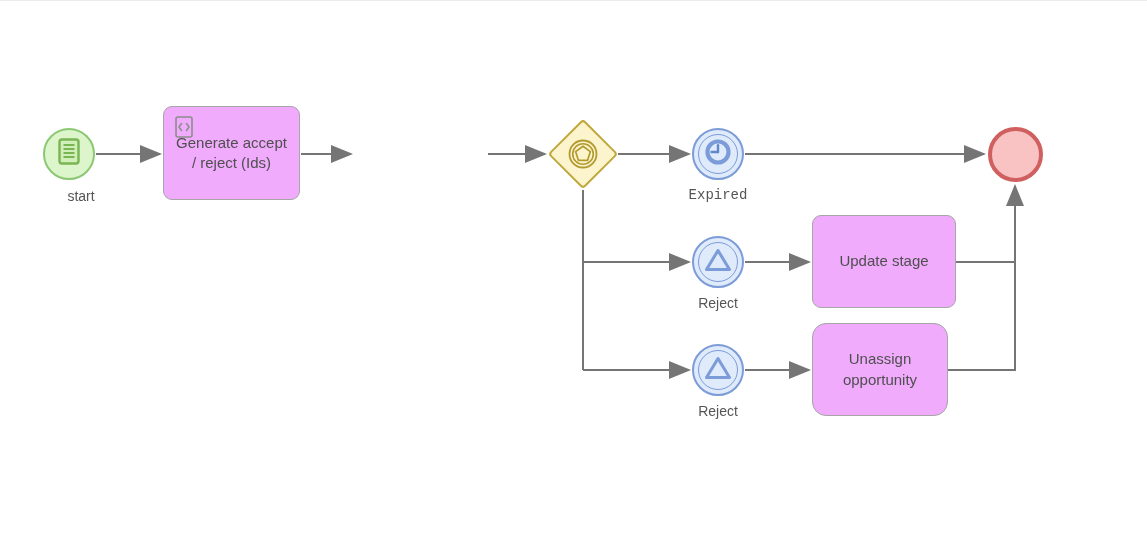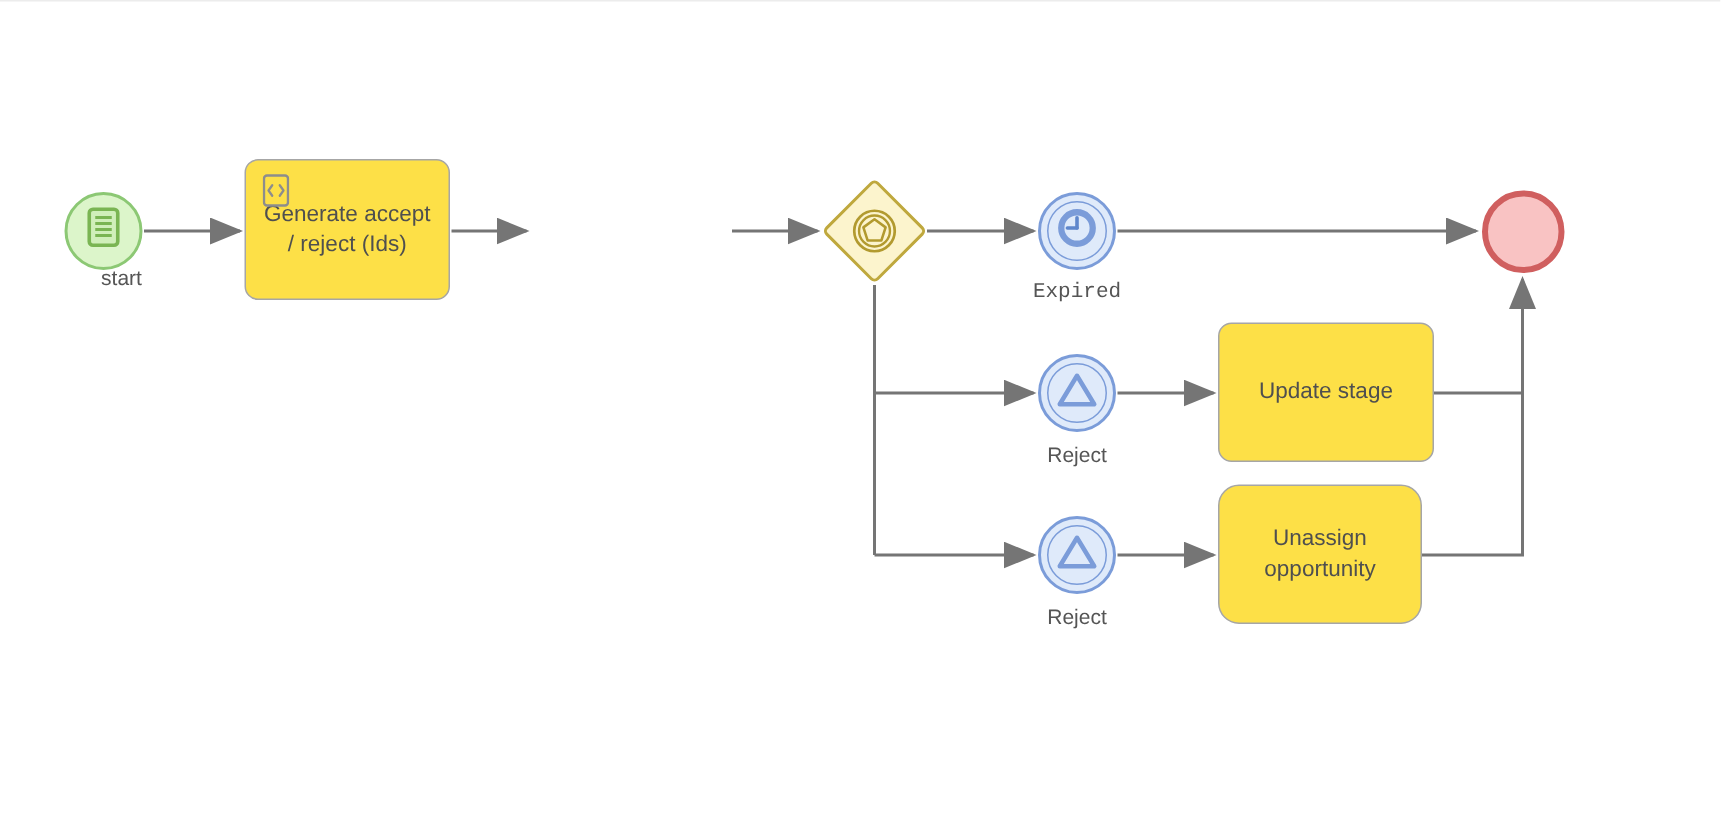--- a/index.html
+++ b/index.html
@@ -6,21 +6,21 @@
   html,body { background:#fff; }
   body { font-family:"Liberation Sans", sans-serif; }
   .canvas {
     position:relative; width:1147px; height:543px; background:#ffffff;
     border-top:1px solid #ececec; overflow:hidden;
   }
   svg.wires { position:absolute; left:0; top:0; width:1147px; height:543px; }
 
   
   .task {
-    position:absolute; background:#fde047; border:1.5px solid #a6a6a6;
+    position:absolute; background:#f0abfc; border:1.5px solid #a6a6a6;
     border-radius:9px; display:flex; align-items:center; justify-content:center;
   }
   .task .tlabel {
     max-width:112px; text-align:center; font-size:15px; line-height:1.35;
     color:#4f4f4f;
   }
   .task .ticon { position:absolute; left:11px; top:9px; }
 
   
   .event-outer {
@@ -98,21 +98,21 @@
         <rect x="4.5" y="2.5" width="19" height="24" rx="2.5" fill="#d0efba" stroke="#7ab553" stroke-width="2.4"></rect>
         <g stroke="#7ab553" stroke-width="2">
           <line x1="8.5" y1="8" x2="19.5" y2="8"></line>
           <line x1="8.5" y1="12" x2="19.5" y2="12"></line>
           <line x1="8.5" y1="16" x2="19.5" y2="16"></line>
           <line x1="8.5" y1="20" x2="19.5" y2="20"></line>
         </g>
       </svg>
     </span>
   </div>
-  <div class="evlabel" style="left:-1px; top:176px;padding-left:24px;">start</div>
+  <div class="evlabel" style="left:-1px; top:187px;padding-left:24px;">start</div>
 
   <div class="task" style="left:163px; top:105px; width:137px; height:94px;">
     <span class="ticon">
       <svg width="18" height="22" viewBox="0 0 18 22">
         <rect x="1" y="1" width="16" height="20" rx="2" fill="none" stroke="#8d8d8d" stroke-width="1.6"></rect>
         <g stroke="#8d8d8d" stroke-width="1.5" fill="none" stroke-linecap="round" stroke-linejoin="round">
           <polyline points="6.5,7.5 4,11 6.5,14.5"></polyline>
           <polyline points="11.5,7.5 14,11 11.5,14.5"></polyline>
         </g>
       </svg>

